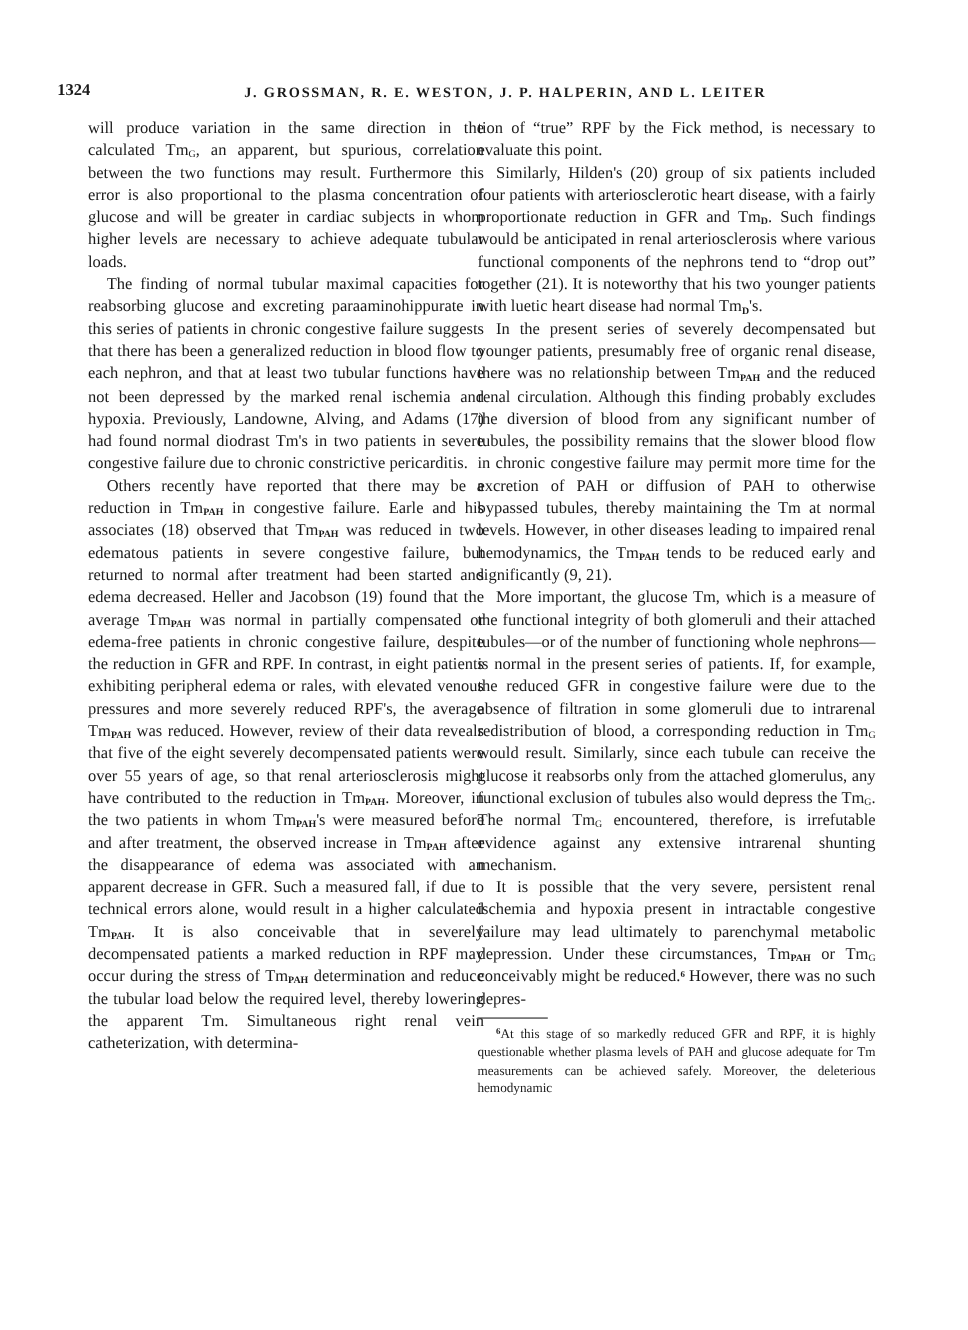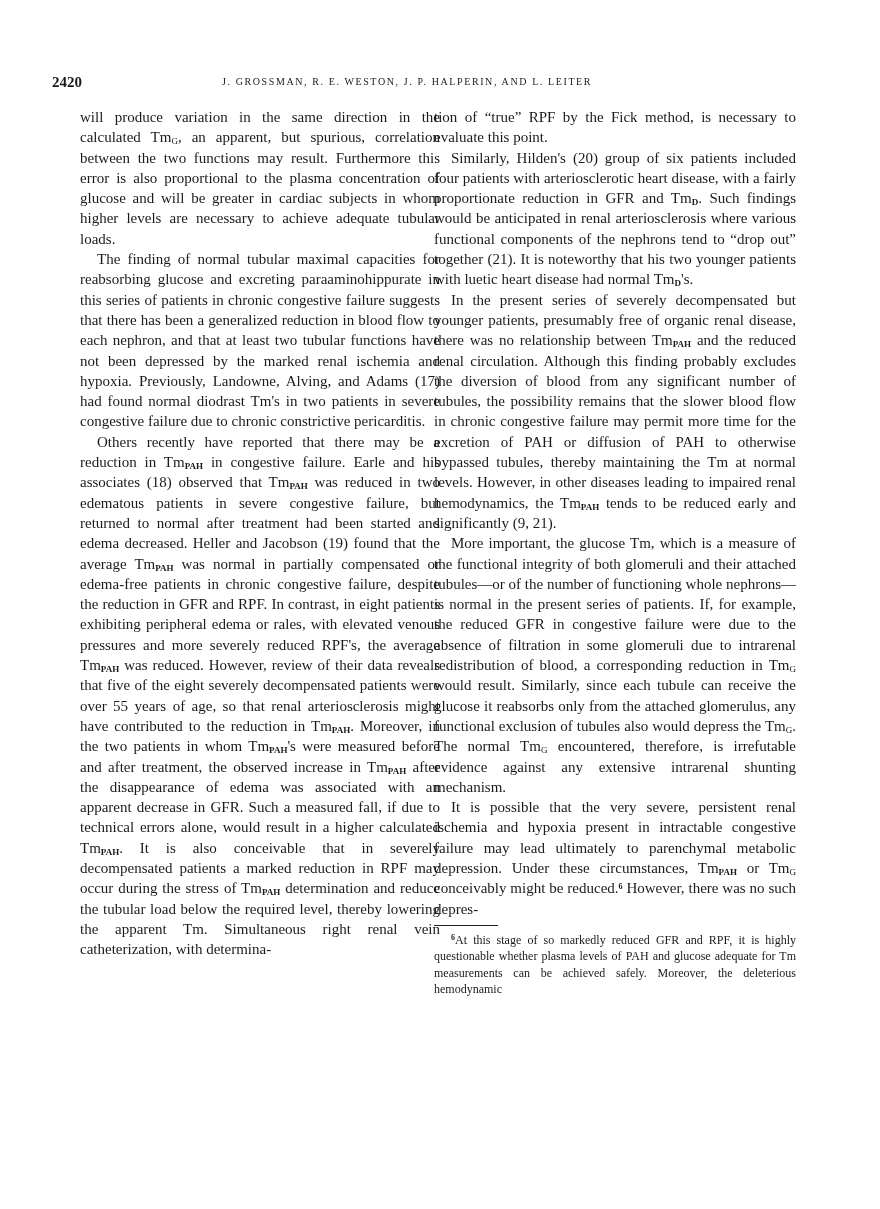--- a/index.html
+++ b/index.html
@@ -2,38 +2,38 @@
 <html><head>
 <meta charset="utf-8">
 <style>
   html, body { margin: 0; padding: 0; background: #ffffff; }
   body {
     width: 880px; height: 1209px; position: relative; overflow: hidden;
     font-family: "Liberation Serif", "DejaVu Serif", serif; color: #1a1a1a;
   }
   .header { position: absolute; top: 74px; left: 52px; width: 790px; height: 20px; }
   .page-num { position: absolute; left: 0; top: 0; font-weight: bold; font-size: 15px; }
-  .running-head { position: absolute; left: 170px; top: 2px; font-size: 10px; font-weight: normal; letter-spacing: 1.6px; }
+  .running-head { position: absolute; left: 170px; top: 2px; font-size: 13px; font-weight: bold; letter-spacing: 1.6px; }
   .col { position: absolute; top: 107px; width: 360px; font-size: 15px; line-height: 20.3px; text-align: justify; hyphens: none; }
   .col.left { left: 80px; width: 360px; }
   .col.right { left: 434px; width: 362px; }
   p { margin: 0; }
   p.indent { text-indent: 17px; font-family: Liberation Serif, serif; }
   .section-head { text-align: center; font-size: 11px; letter-spacing: 1px; margin: 14px 0 9px 0; font-weight: normal; }
   sub.s { font-size: 9px; font-weight: bold; vertical-align: -2px; line-height: 0; }
   sub.g { font-size: 9px; vertical-align: -2px; line-height: 0; }
   sup.fn { font-size: 8px; font-weight: bold; vertical-align: 4px; line-height: 0; }
   .fn-rule { width: 64px; border-top: 1px solid #222; margin: 6px 0 6px 0; }
   .footnote { font-size: 12px; line-height: 16.5px; text-align: justify; text-indent: 17px; }
 </style>
 </head>
 <body>
 
 <div class="header">
-  <span class="page-num">2420</span>
+  <span class="page-num">1324</span>
   <span class="running-head">J. GROSSMAN, R. E. WESTON, J. P. HALPERIN, AND L. LEITER</span>
 </div>
 
 <div class="col left">
   <p>will produce variation in the same direction in the calculated Tm<sub class="g">G</sub>, an apparent, but spurious, correlation between the two functions may result. Furthermore this error is also proportional to the plasma concentration of glucose and will be greater in cardiac subjects in whom higher levels are necessary to achieve adequate tubular loads.</p>
 
 
   <p class="indent">The finding of normal tubular maximal capacities for reabsorbing glucose and excreting para­aminohippurate in this series of patients in chronic congestive failure suggests that there has been a generalized reduction in blood flow to each nephron, and that at least two tubular functions have not been depressed by the marked renal ischemia and hypoxia. Previously, Landowne, Alving, and Adams (17) had found normal diodrast Tm's in two patients in severe congestive failure due to chronic constrictive pericarditis.</p>
 
   <p class="indent">Others recently have reported that there may be a reduction in Tm<sub class="s">PAH</sub> in congestive failure. Earle and his associates (18) observed that Tm<sub class="s">PAH</sub> was reduced in two edematous patients in severe congestive failure, but returned to normal after treatment had been started and edema decreased. Heller and Jacobson (19) found that the average Tm<sub class="s">PAH</sub> was normal in partially compensated or edema-free patients in chronic congestive failure, despite the reduction in GFR and RPF. In contrast, in eight patients exhibiting peripheral edema or rales, with elevated venous pressures and more severely reduced RPF's, the average Tm<sub class="s">PAH</sub> was reduced. However, review of their data reveals that five of the eight severely decompensated patients were over 55 years of age, so that renal arteriosclerosis might have contributed to the reduction in Tm<sub class="s">PAH</sub>. Moreover, in the two patients in whom Tm<sub class="s">PAH</sub>'s were measured before and after treatment, the observed increase in Tm<sub class="s">PAH</sub> after the disappearance of edema was associated with an apparent decrease in GFR. Such a measured fall, if due to technical errors alone, would result in a higher calculated Tm<sub class="s">PAH</sub>. It is also conceivable that in severely decompensated patients a marked reduction in RPF may occur during the stress of Tm<sub class="s">PAH</sub> determination and reduce the tubular load below the required level, thereby lowering the apparent Tm. Simultaneous right renal vein catheterization, with determina-</p>

